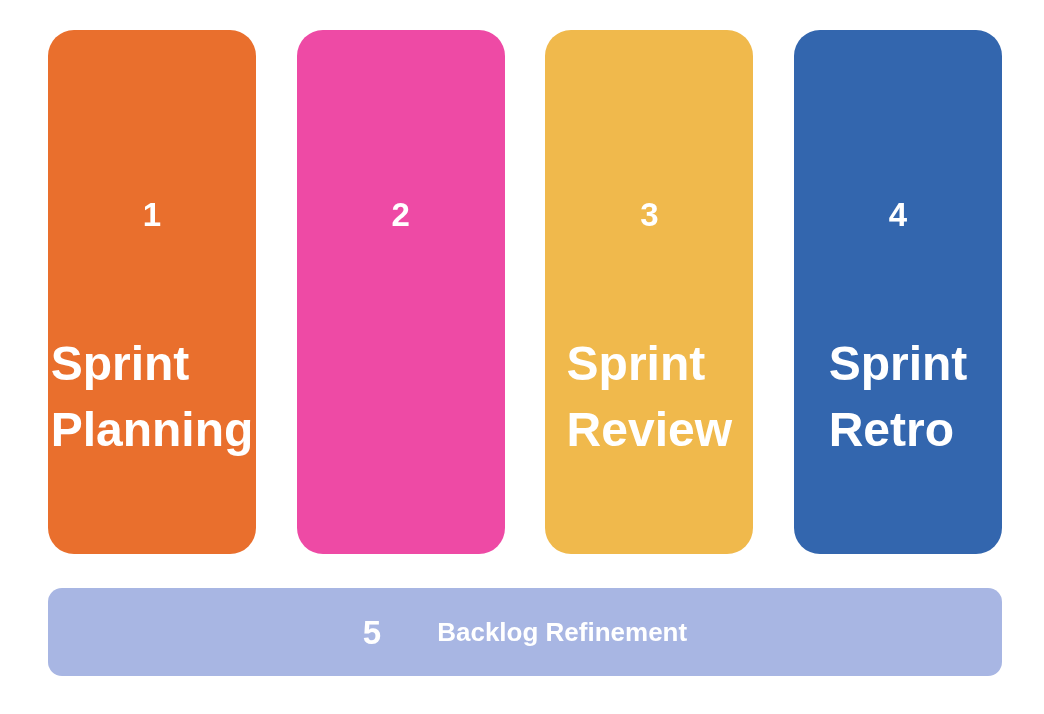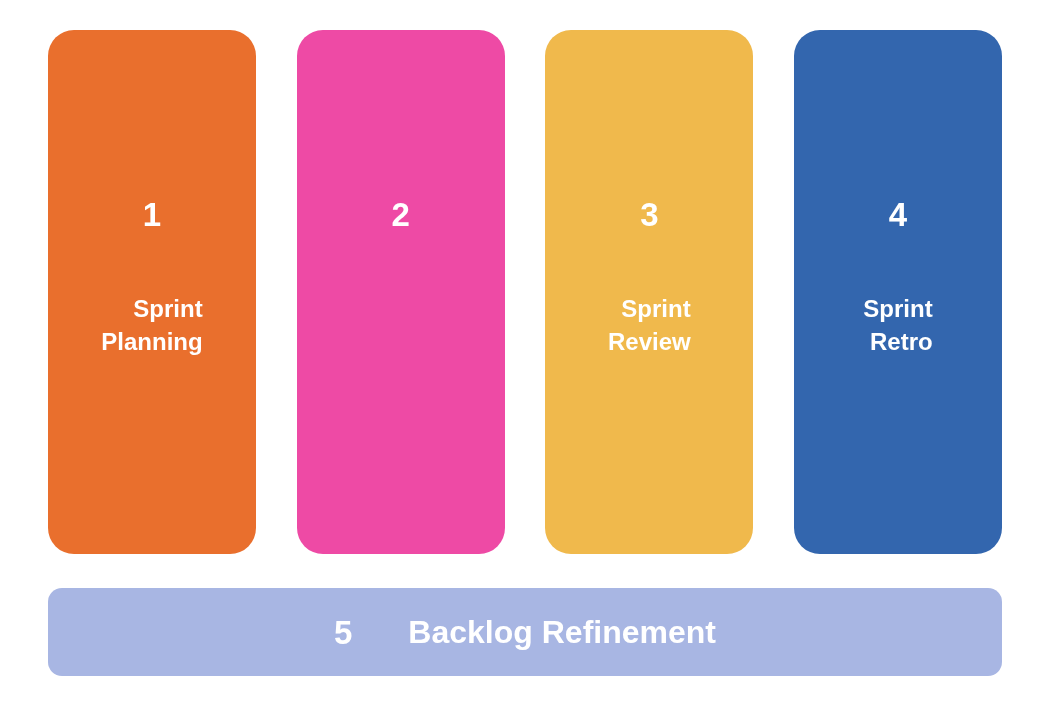--- a/index.html
+++ b/index.html
@@ -51,26 +51,26 @@
     margin-top: 168px;
     font-size: 33px;
     font-weight: bold;
     line-height: 1;
     color: #ffffff;
     text-align: center;
     letter-spacing: 0px;
   }
 
   .phase-label {
-    margin-top: 62px;
-    font-size: 24px;
+    margin-top: 100px;
+    font-size: 48px;
     font-weight: bold;
     line-height: 1.37;
     color: #ffffff;
-    text-align: right;
+    text-align: left;
     white-space: pre-line;
     padding: 0 6px;
   }
 
   
   #backlog-bar {
     position: absolute;
     left: 48px;
     top: 588px;
     width: 954px;
@@ -86,21 +86,21 @@
   }
 
   #backlog-bar .bar-number {
     font-size: 33px;
     font-weight: bold;
     line-height: 1;
     color: #ffffff;
   }
 
   #backlog-bar .bar-label {
-    font-size: 32px;
+    font-size: 26px;
     font-weight: bold;
     line-height: 1;
     color: #ffffff;
     margin-left: 56px;
   }
 </style>
 </head>
 <body style="background-color: rgb(255, 255, 255);">
 
 <div id="diagram">

